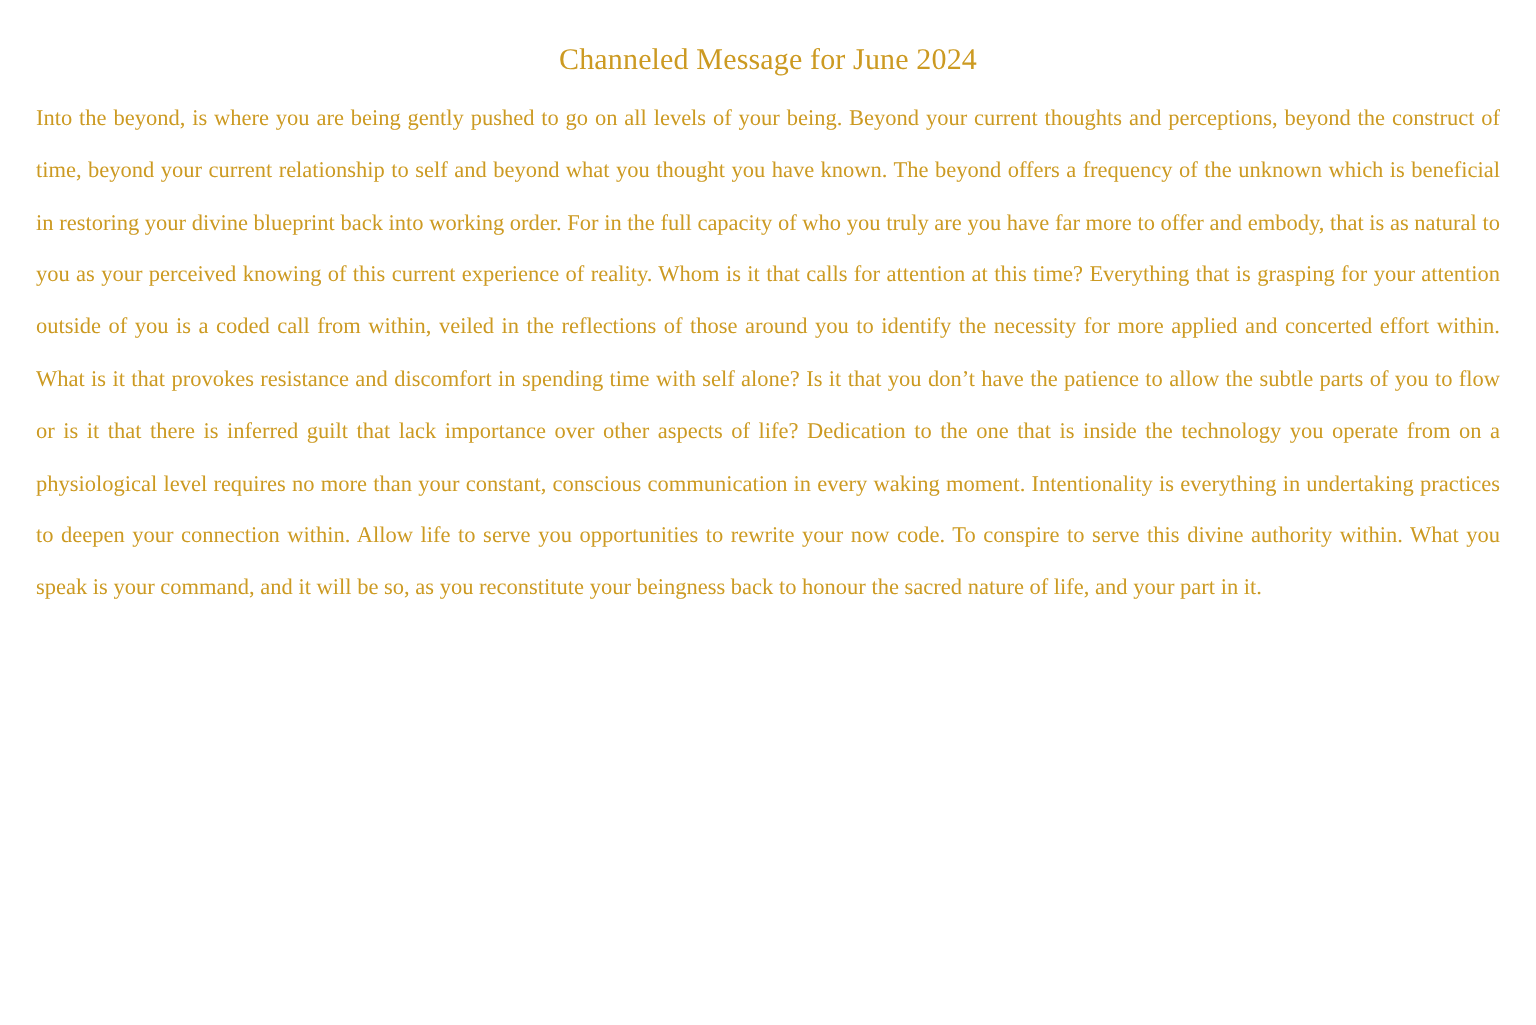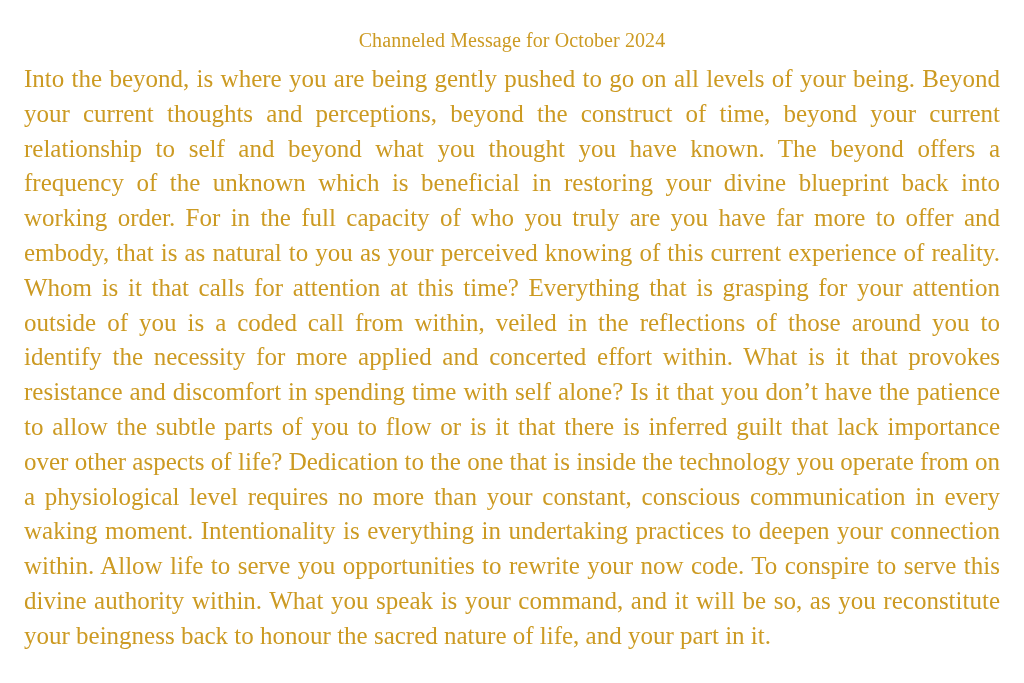--- a/index.html
+++ b/index.html
@@ -26,31 +26,31 @@
     font-family: "Liberation Serif", serif;
     font-size: 20px;
     line-height: 28px;
     font-weight: normal;
     margin: 0 0 8px 0;
     letter-spacing: 0.1px;
   }
   .doc-body {
     color: #cc9a22;
     font-family: "Liberation Serif", serif;
-    font-size: 25px;
+    font-size: 15px;
     line-height: 34.8px;
     text-align: justify;
     text-justify: inter-word;
     margin: 0;
     padding: 0 0 0 0;
     hyphens: none;
   }
   .doc-body:last-child {
     text-align-last: left;
   }
 </style>
 </head>
 <body>
 
 <div class="page">
-  <h1 class="doc-title">Channeled Message for October 2024</h1>
+  <h1 class="doc-title">Channeled Message for June 2024</h1>
   <p class="doc-body">Into the beyond, is where you are being gently pushed to go on all levels of your being. Beyond your current thoughts and perceptions, beyond the construct of time, beyond your current relationship to self and beyond what you thought you have known. The beyond offers a frequency of the unknown which is beneficial in restoring your divine blueprint back into working order. For in the full capacity of who you truly are you have far more to offer and embody, that is as natural to you as your perceived knowing of this current experience of reality. Whom is it that calls for attention at this time? Everything that is grasping for your attention outside of you is a coded call from within, veiled in the reflections of those around you to identify the necessity for more applied and concerted effort within. What is it that provokes resistance and discomfort in spending time with self alone? Is it that you don’t have the patience to allow the subtle parts of you to flow or is it that there is inferred guilt that lack importance over other aspects of life? Dedication to the one that is inside the technology you operate from on a physiological level requires no more than your constant, conscious communication in every waking moment. Intentionality is everything in undertaking practices to deepen your connection within. Allow life to serve you opportunities to rewrite your now code. To conspire to serve this divine authority within. What you speak is your command, and it will be so, as you reconstitute your beingness back to honour the sacred nature of life, and your part in it.</p>
 </div>
 
 </body></html>

